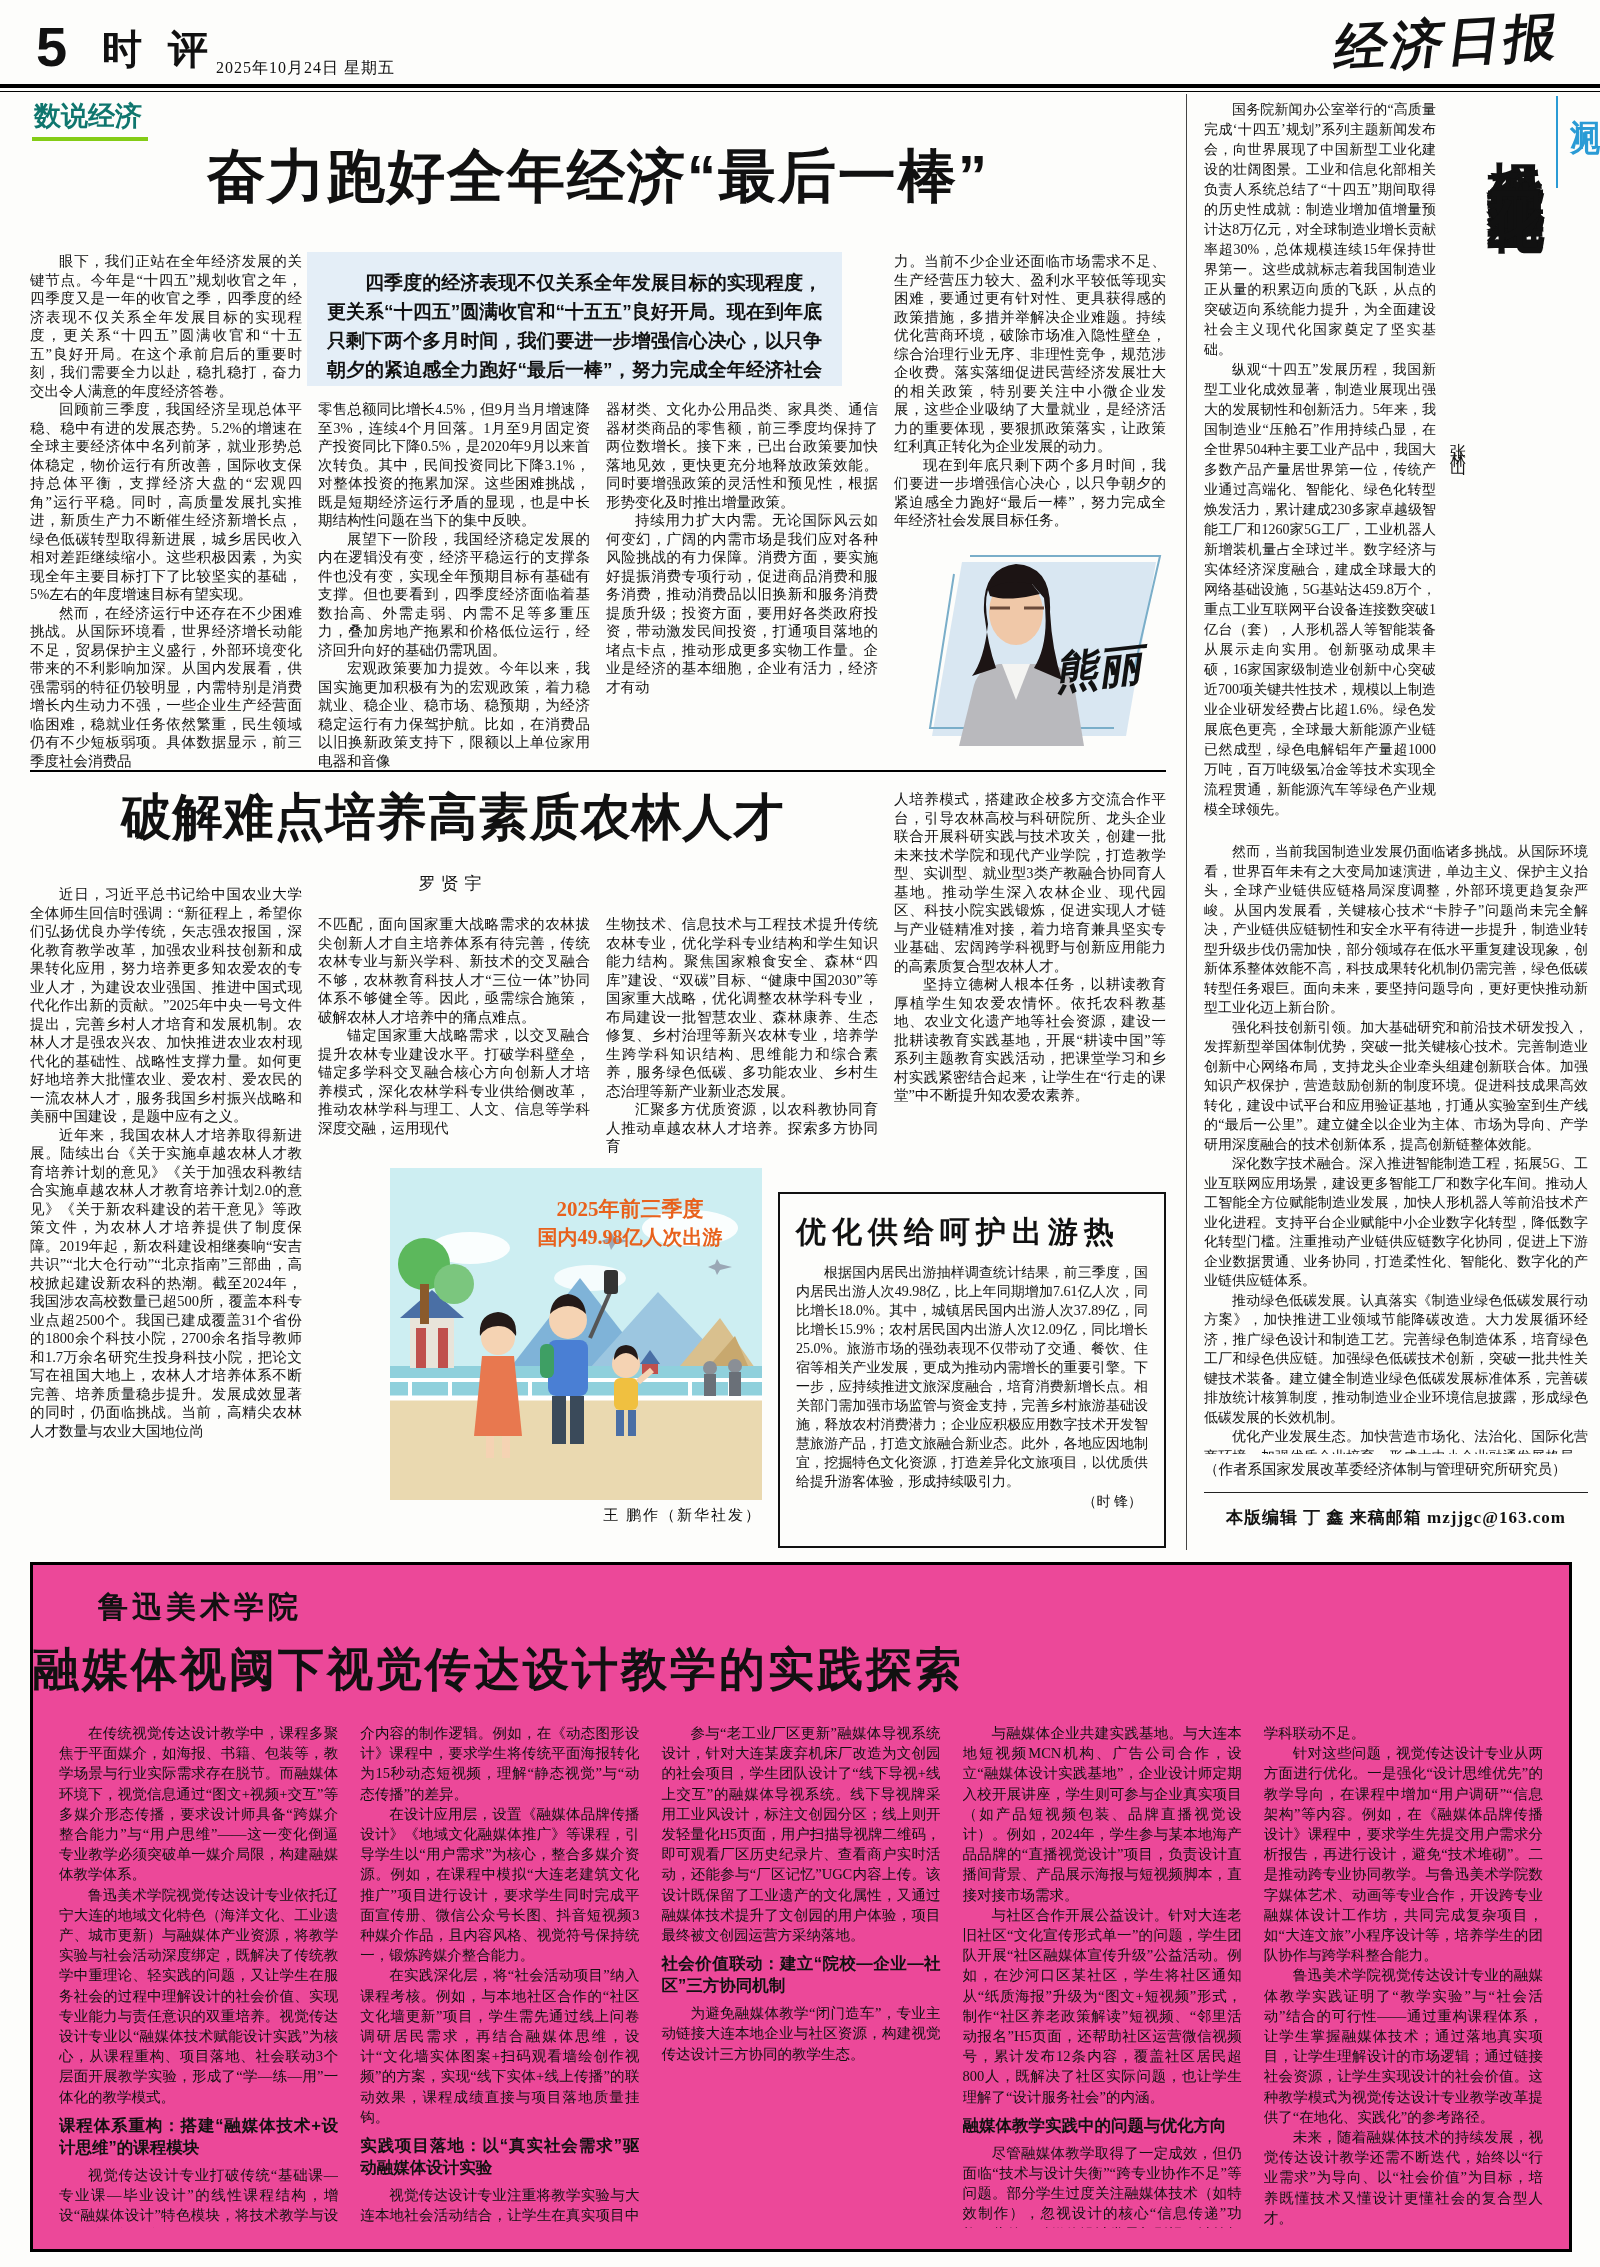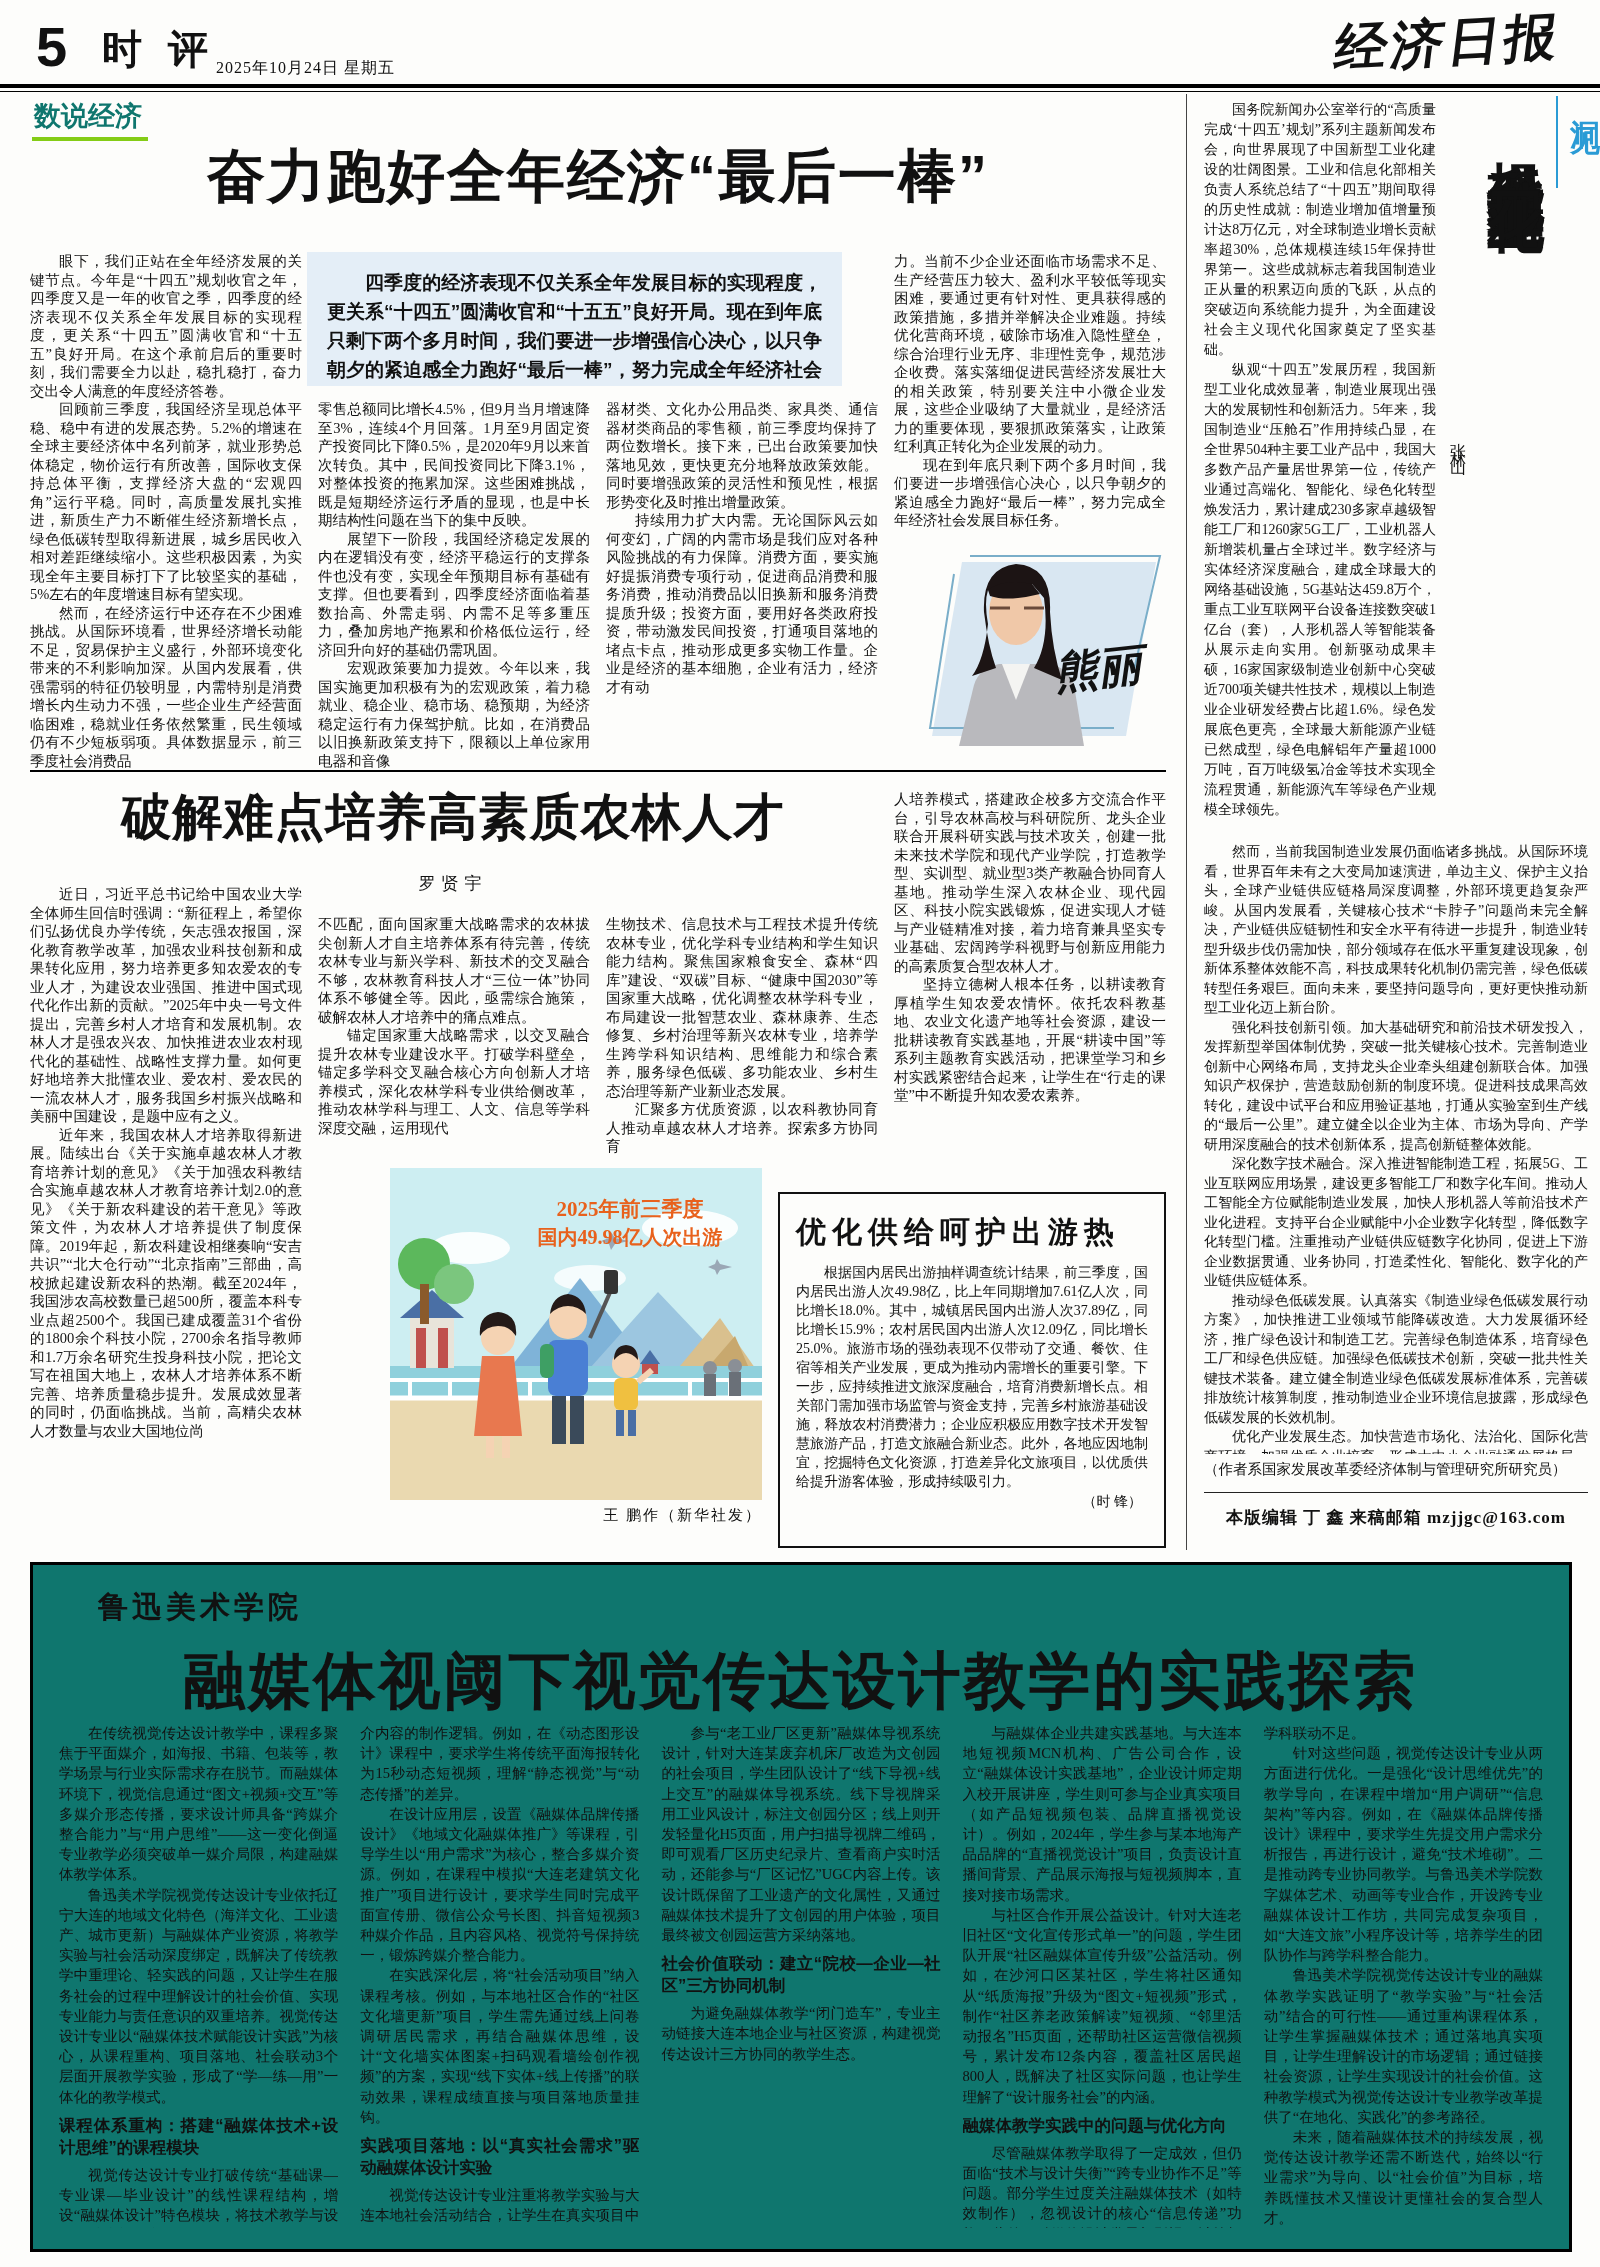--- a/index.html
+++ b/index.html
@@ -48,23 +48,23 @@
            font-family:"Liberation Sans","DejaVu Sans",sans-serif;border-left:2px solid #2a9bd5;padding-left:6px;height:92px;letter-spacing:6px;}
   .ins-headline{position:absolute;left:1478px;top:116px;writing-mode:vertical-rl;font-size:57px;font-weight:900;
                 font-family:"Liberation Sans","DejaVu Sans",sans-serif;height:740px;letter-spacing:3px;}
   .ins-author{position:absolute;left:1447px;top:430px;writing-mode:vertical-rl;font-size:16px;letter-spacing:8px;}
   .ins-narrow{position:absolute;left:1204px;top:100px;width:232px;height:740px;font-size:14px;line-height:20px;}
   .ins-wide{position:absolute;left:1204px;top:842px;width:384px;height:612px;font-size:14px;line-height:19.5px;}
   .ins-attr{position:absolute;left:1204px;top:1460px;width:384px;font-size:14.5px;text-align:left;}
   .ins-rule{position:absolute;left:1204px;top:1492px;width:384px;border-top:1.5px solid #222;}
   .ins-editor{position:absolute;left:1204px;top:1506px;width:384px;text-align:center;font-size:17px;font-weight:700;letter-spacing:1px;}
   
-  .adbox{position:absolute;left:30px;top:1562px;width:1542px;height:690px;border:3px solid #000;box-sizing:border-box;background:#0f766e;}
+  .adbox{position:absolute;left:30px;top:1562px;width:1542px;height:690px;border:3px solid #000;box-sizing:border-box;background:#ec4899;}
   .ad-org{position:absolute;left:65px;top:22px;font-size:30px;font-weight:900;font-family:"Liberation Sans","DejaVu Sans",sans-serif;letter-spacing:4px;}
-  .ad-title{position:absolute;left:0;top:74px;width:100%;text-align:center;font-size:62px;font-weight:900;
+  .ad-title{position:absolute;left:0;top:74px;width:100%;text-align:left;font-size:46px;font-weight:900;
             font-family:"Liberation Sans","DejaVu Sans",sans-serif;letter-spacing:3px;}
   .ad-cols{position:absolute;left:26px;top:158px;width:1484px;height:505px;display:flex;gap:22px;justify-content:flex-end;}
   .ad-col{flex:1;overflow:hidden;text-align:justify;font-size:14.5px;line-height:20.2px;}
   .ad-col p{margin:0;text-indent:2em;}
   .ad-col p.cont{text-indent:0;}
   .ad-col h3{margin:7px 0;font-size:16.5px;font-weight:700;font-family:"Liberation Sans","DejaVu Sans",sans-serif;text-indent:0;line-height:22px;}
 </style>
 </head>
 <body>
 

